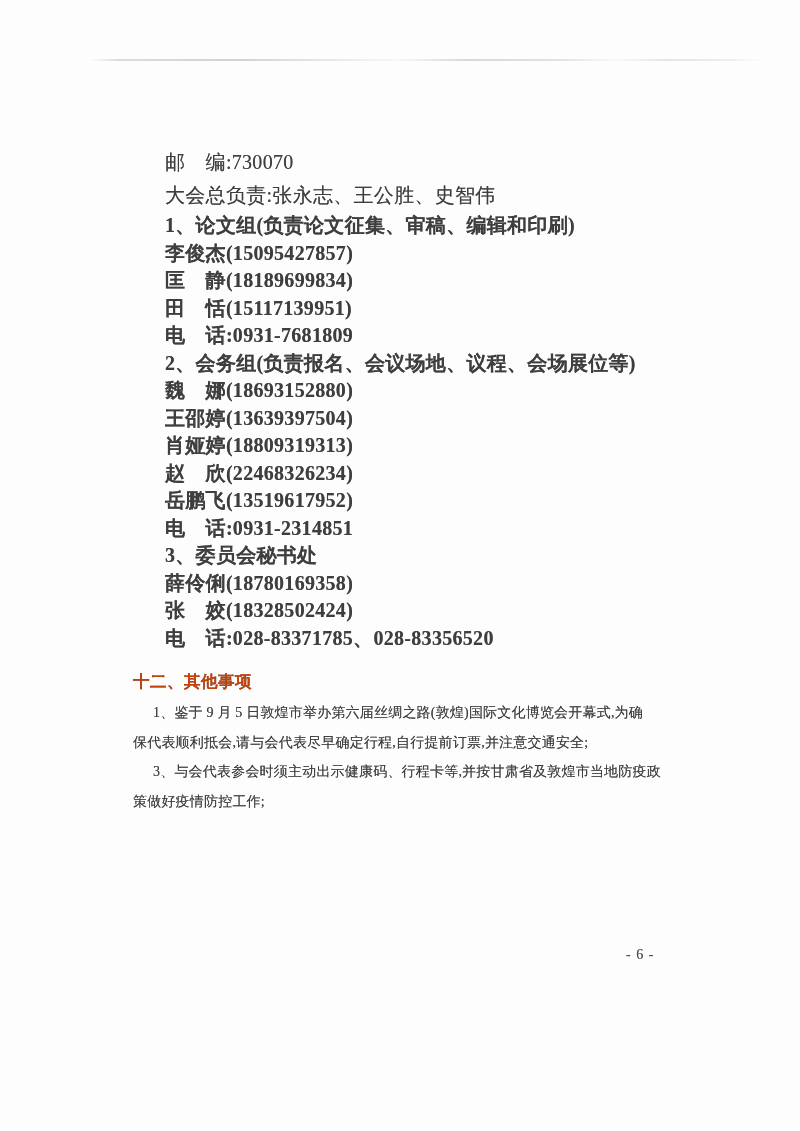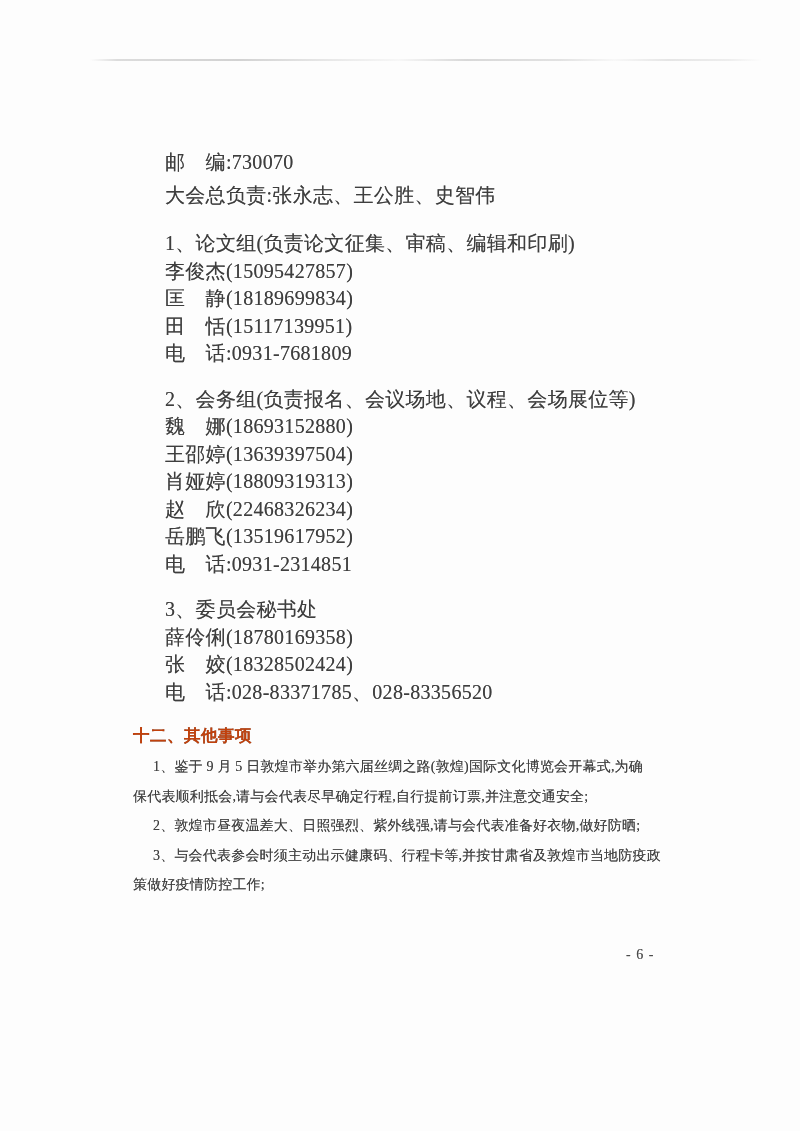--- a/index.html
+++ b/index.html
@@ -48,21 +48,21 @@
     line-height: 33px;
   }
   .c-line {
     font-size: 20px;
     line-height: 27.5px;
     letter-spacing: 0.3px;
     white-space: pre;
     text-shadow: 0 0 0.5px rgba(70,70,70,0.65);
   }
   .group {
-    margin-top: 18px;
+    font-weight: bold;
   }
   .section-heading {
     margin-top: 16px;
     margin-bottom: 2px;
     font-size: 16.5px;
     font-weight: bold;
     line-height: 28px;
     color: #c2410c;
     letter-spacing: 0.5px;
     text-shadow: 0 0 0.5px rgba(50,50,50,0.65);
@@ -127,21 +127,20 @@
         <div class="c-line">张　姣(18328502424)</div>
         <div class="c-line">电　话:028-83371785、028-83356520</div>
       </div>
 
     </div>
 
     <div class="section">
       <div class="section-heading">十二、其他事项</div>
       <div class="p-line indent">1、鉴于 9 月 5 日敦煌市举办第六届丝绸之路(敦煌)国际文化博览会开幕式,为确</div>
       <div class="p-line">保代表顺利抵会,请与会代表尽早确定行程,自行提前订票,并注意交通安全;</div>
-      <div class="p-line indent">2、敦煌市昼夜温差大、日照强烈、紫外线强,请与会代表准备好衣物,做好防晒;</div>
       <div class="p-line indent">3、与会代表参会时须主动出示健康码、行程卡等,并按甘肃省及敦煌市当地防疫政</div>
       <div class="p-line">策做好疫情防控工作;</div>
     </div>
 
   </div>
 
   <div class="page-number">- 6 -</div>
 
 </div>
 

